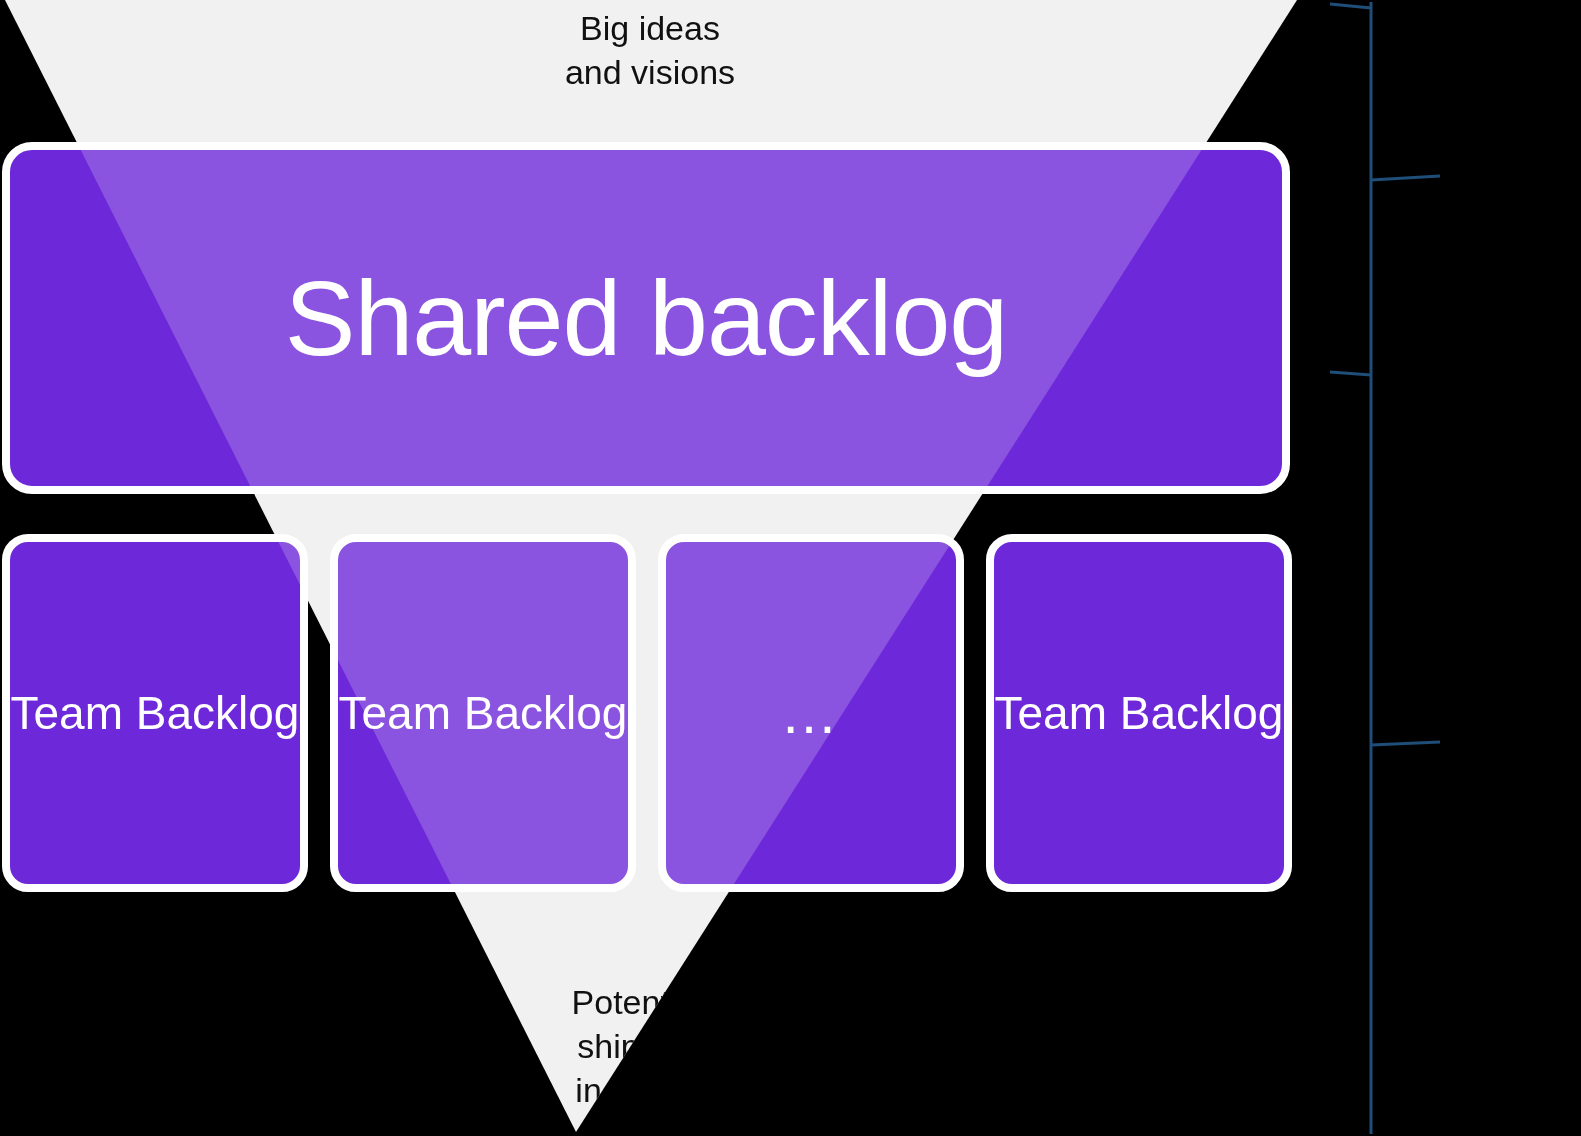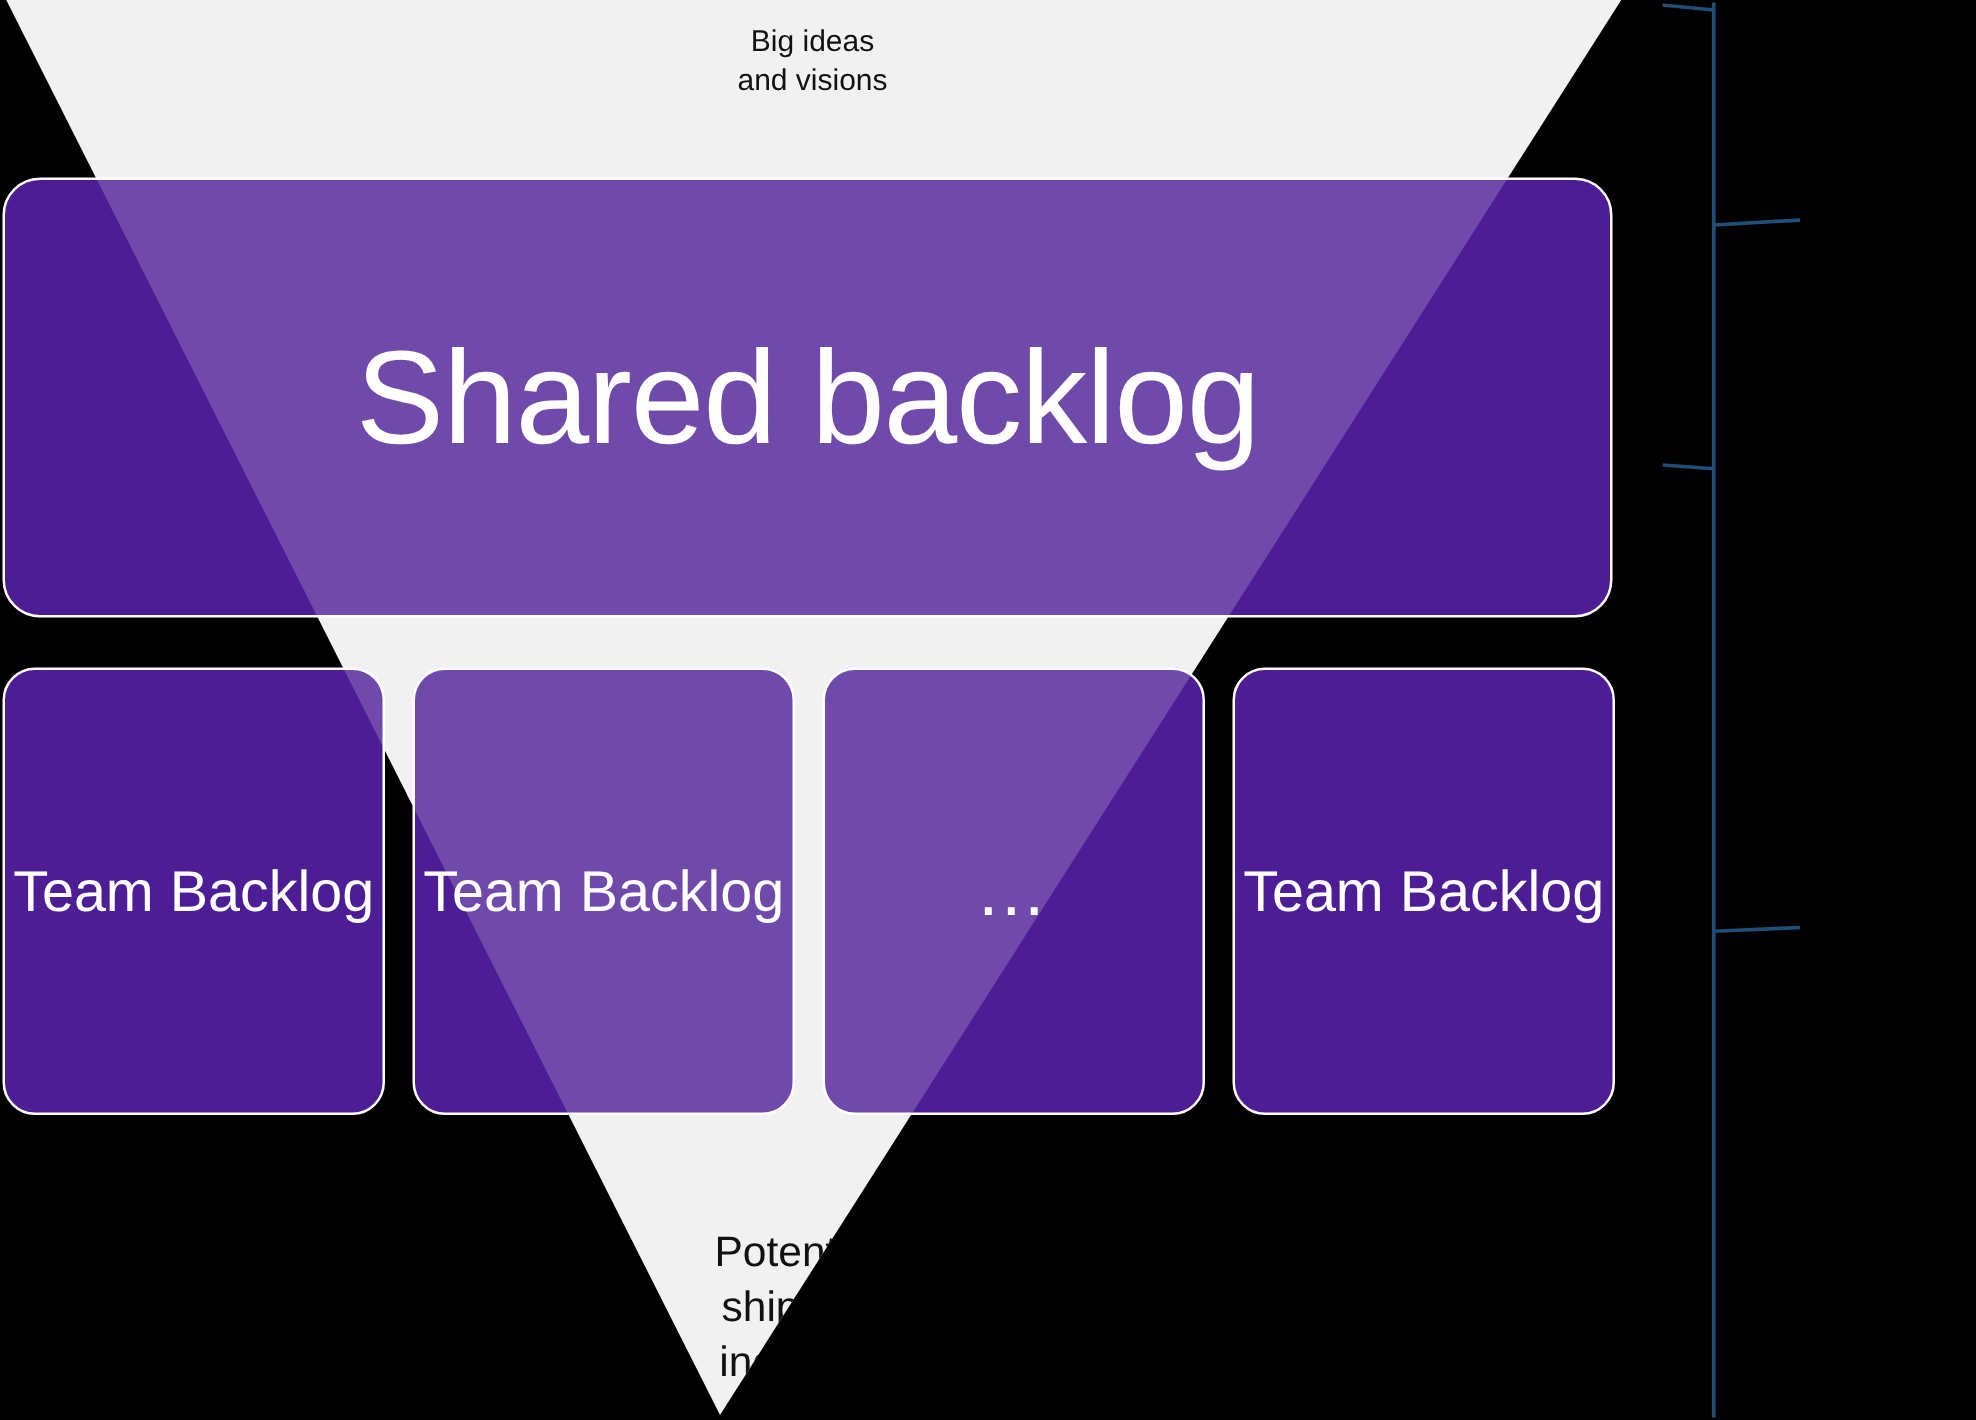--- a/index.html
+++ b/index.html
@@ -21,22 +21,22 @@
     position: absolute;
     left: 0; top: 0;
     width: 1581px;
     height: 1136px;
   }
 
   
   .card {
     position: absolute;
     box-sizing: border-box;
-    background: #4c1d95;
-    border: 2px solid #ffffff;
+    background: #6d28d9;
+    border: 8px solid #ffffff;
     border-radius: 26px;
     display: flex;
     align-items: center;
     justify-content: center;
     text-align: center;
     color: #FFFFFF;
     line-height: 1.06;
   }
   #card-shared {
     left: 2px;
@@ -73,23 +73,23 @@
   .funnel-text {
     position: absolute;
     text-align: center;
     color: #111111;
     font-weight: 400;
     line-height: 1.3;
     white-space: pre-line;
   }
   #funnel-top-text {
     left: 446px;
-    top: 18px;
+    top: 6px;
     width: 408px;
-    font-size: 24px;
+    font-size: 34px;
   }
   #funnel-bottom-text {
     left: 446px;
     top: 980px;
     width: 408px;
     font-size: 34px;
   }
 
   
   #bottom-text-clip {

